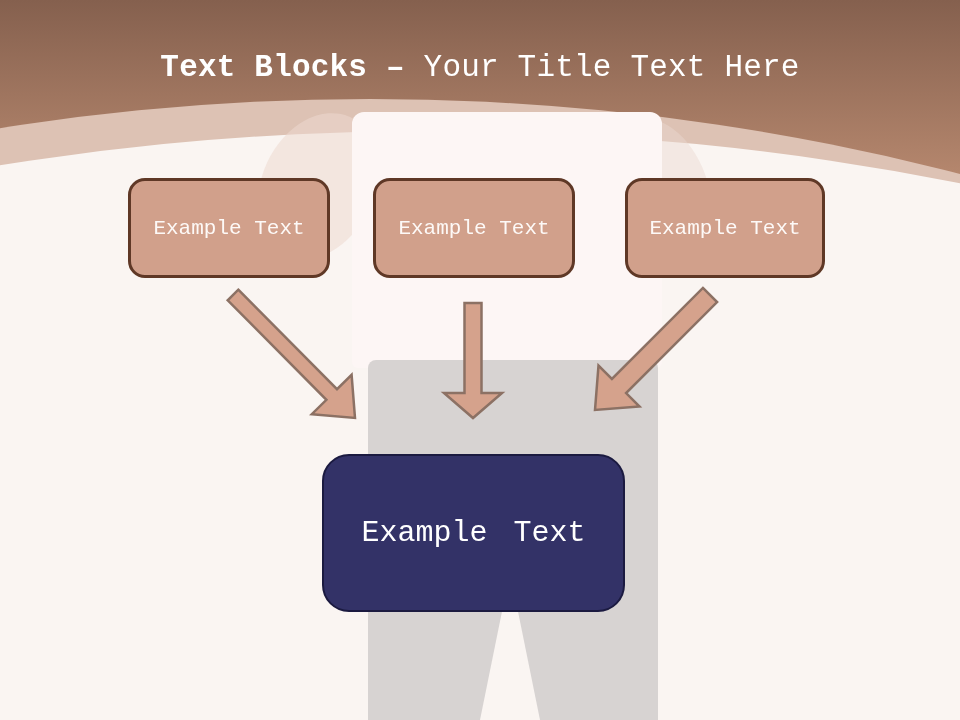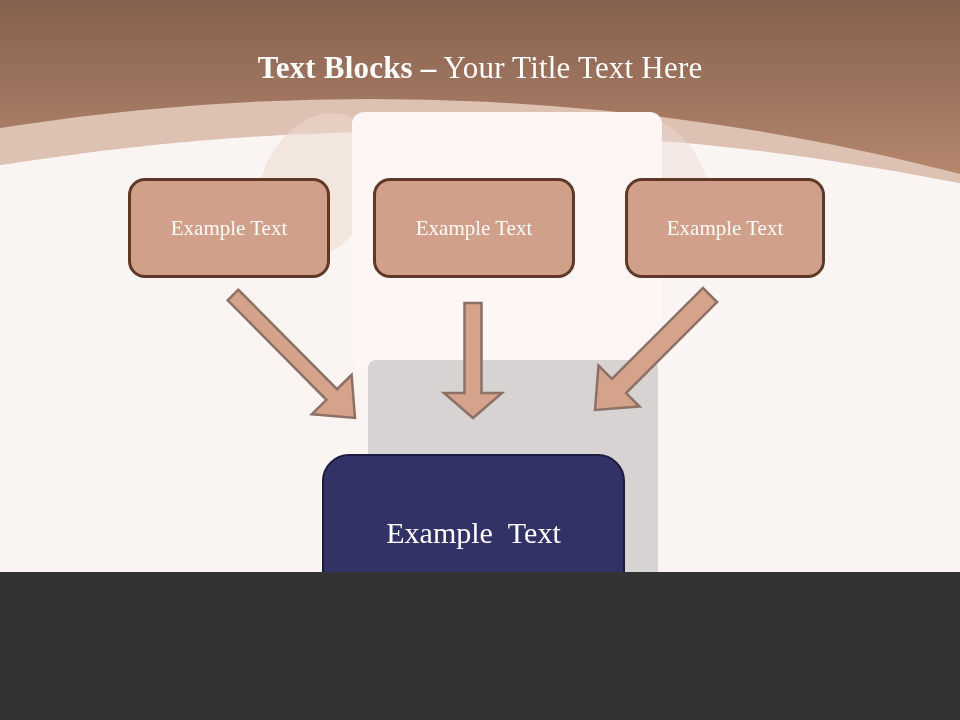--- a/index.html
+++ b/index.html
@@ -5,22 +5,22 @@
   :root{
     --header-top:#85604e; --header-bottom:#b98a70;
     --band:#ddc2b4; --body-bg:#faf5f2; --title-text:#ffffff;
     --accent-fill:#d1a08b; --accent-border:#5f3826; --accent-text:#fdf9f7;
     --navy-fill:#333267; --navy-border:#1b1a40; --navy-text:#ffffff;
     --arrow-fill:#d5a28c; --arrow-stroke:#8c7164;
     --jeans:#d7d3d2; --shirt:#fdf6f5; --skin-tint:#ecd9d0;
   }
   html,body{margin:0;padding:0;background:#333;}
   .slide{
-    position:relative; width:960px; height:572px; overflow:hidden;
-    font-family:Liberation Serif, serif;
+    position:relative; width:960px; height:720px; overflow:hidden;
+    font-family:Liberation Mono, monospace;
     background:var(--body-bg);
   }
   
   .header-bg{
     position:absolute; left:0; top:0; width:960px; height:280px;
     background:linear-gradient(180deg, var(--header-top) 0px, var(--header-bottom) 190px);
   }
   
   .band-curve{
     position:absolute; width:4720px; height:4720px; border-radius:50%;

